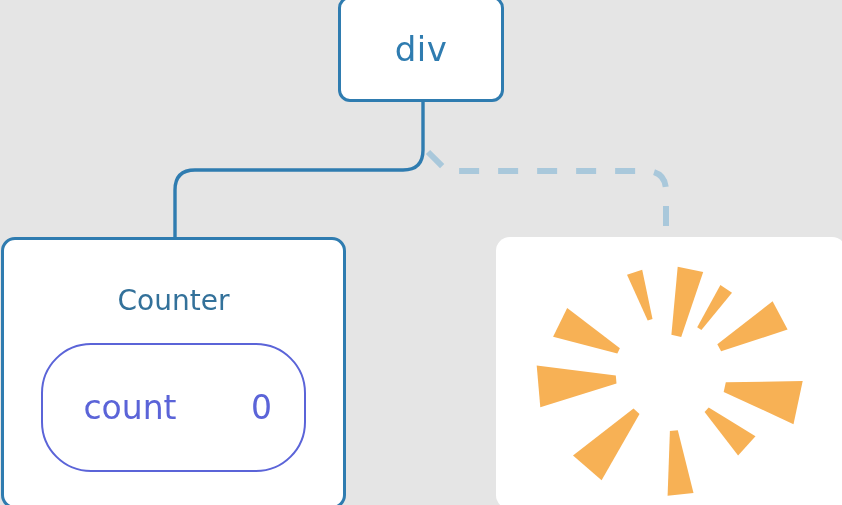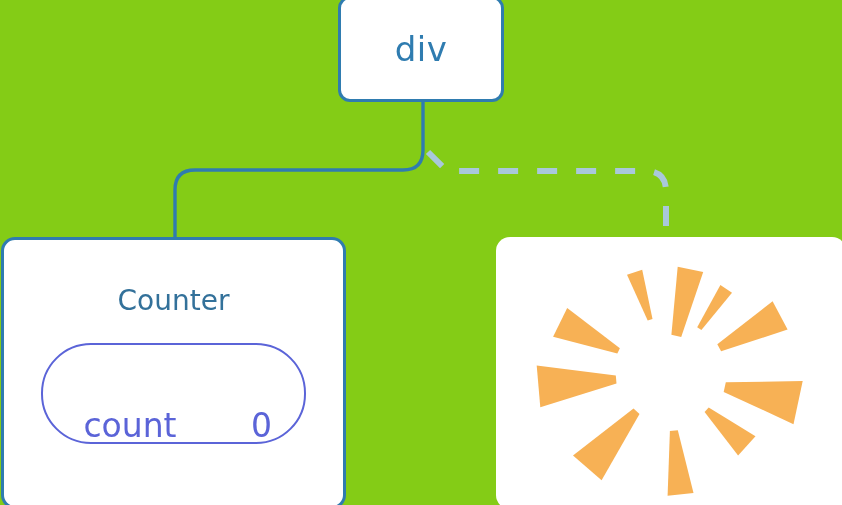--- a/index.html
+++ b/index.html
@@ -9,21 +9,21 @@
   body {
     width: 842px;
     height: 505px;
     overflow: hidden;
     font-family: "DejaVu Sans", sans-serif;
   }
   #stage {
     position: relative;
     width: 842px;
     height: 505px;
-    background: #84cc16;
+    background: #e5e5e5;
   }
   #connectors {
     position: absolute;
     left: 0;
     top: 0;
     width: 842px;
     height: 505px;
   }
 
   
@@ -67,26 +67,26 @@
     font-size: 28px;
     color: #33719a;
     line-height: 1;
   }
 
   
   .pill {
     position: relative;
     margin-top: 28px;
     width: 265px;
-    height: 101px;
+    height: 129px;
     border: 2px solid #5b64d8;
     border-radius: 50px;
     box-sizing: border-box;
     display: flex;
-    align-items: flex-end;
+    align-items: center;
   }
   .pill-key {
     width: 174px;
     display: flex;
     align-items: center;
     justify-content: center;
     box-sizing: border-box;
   }
   .pill-divider {
     width: 2px;

